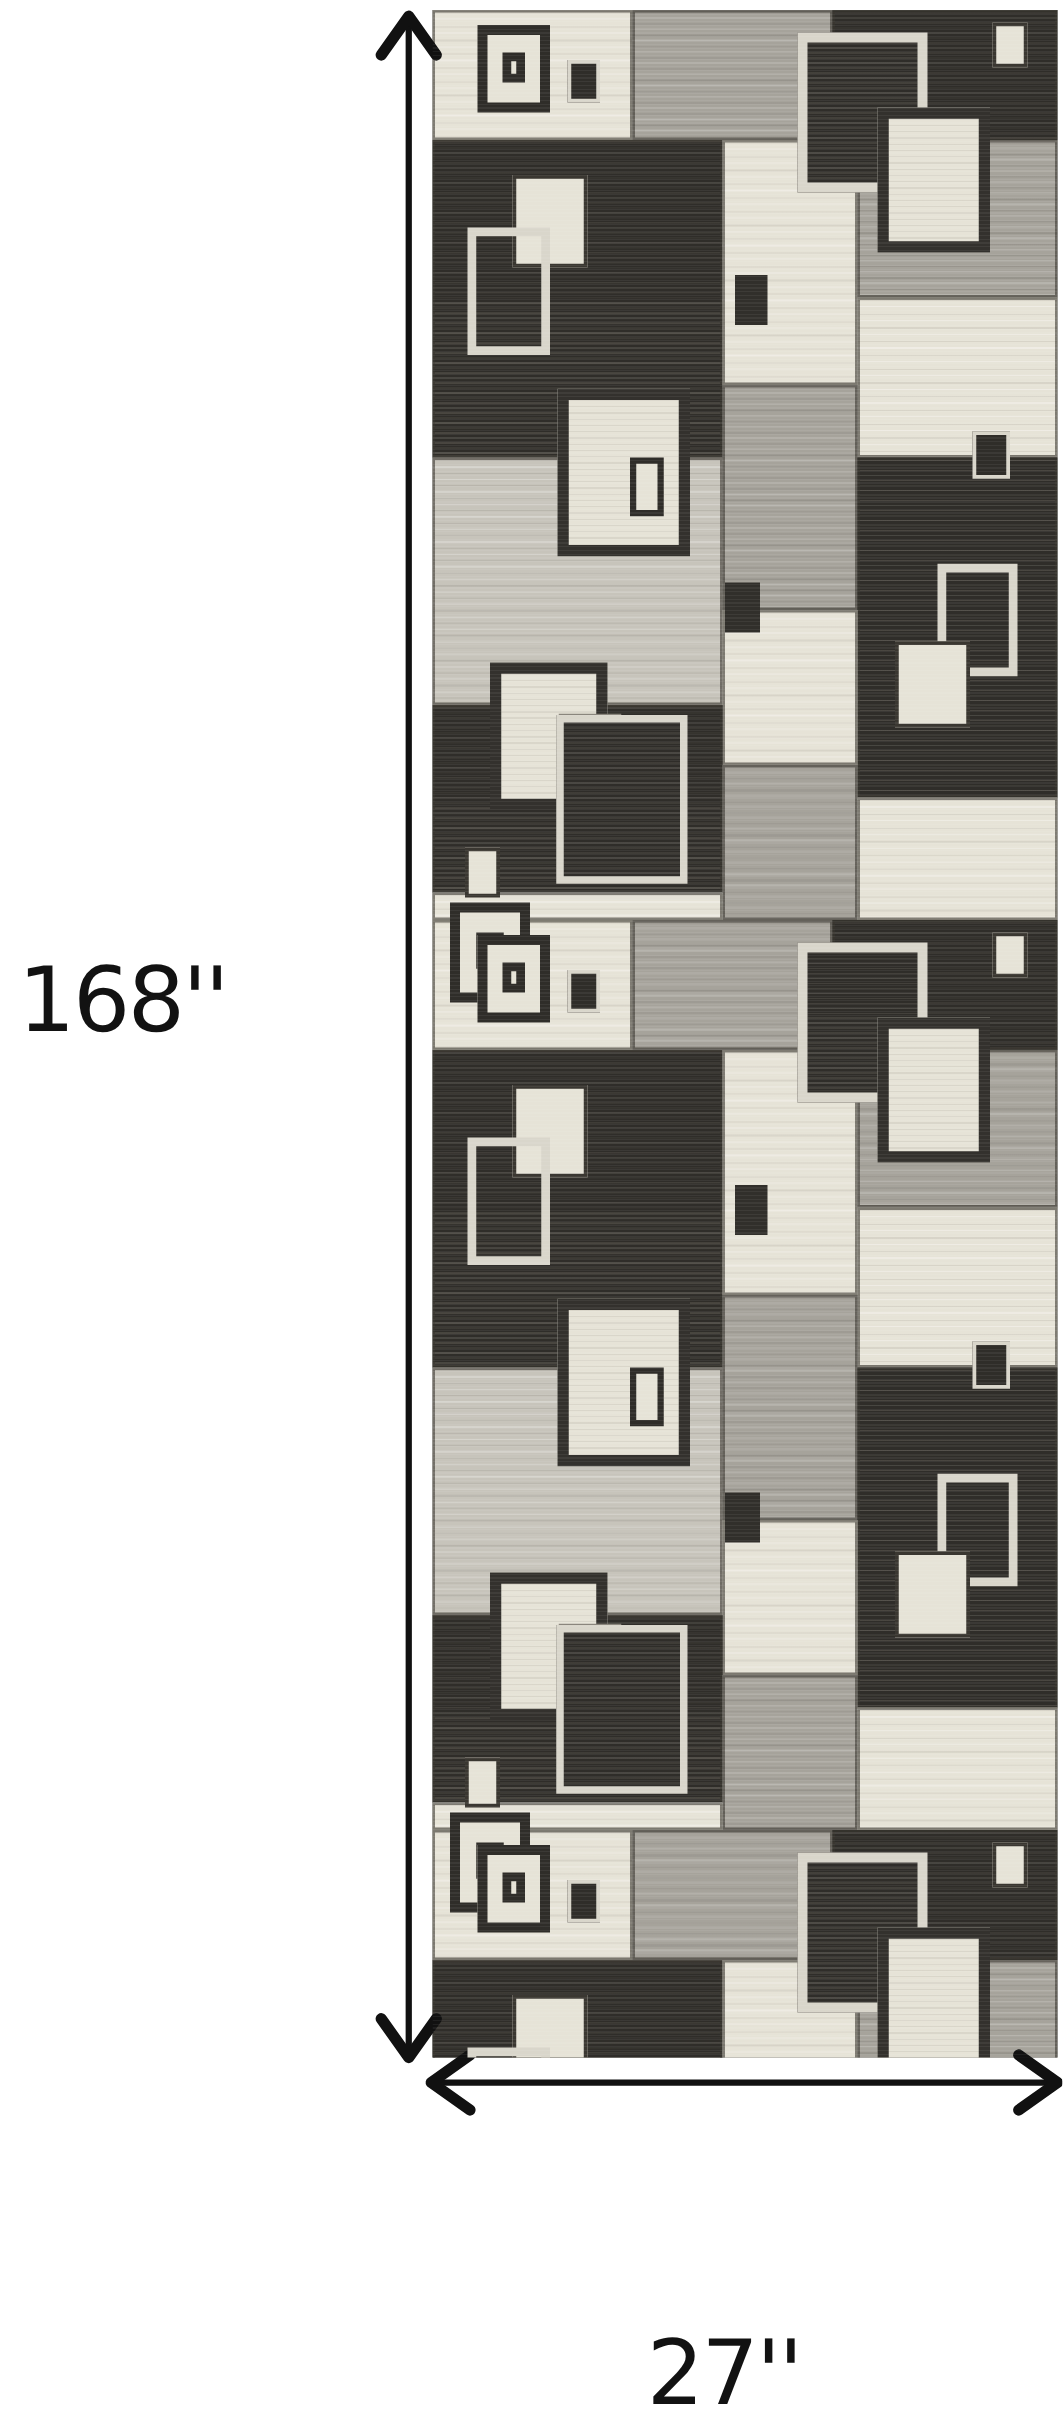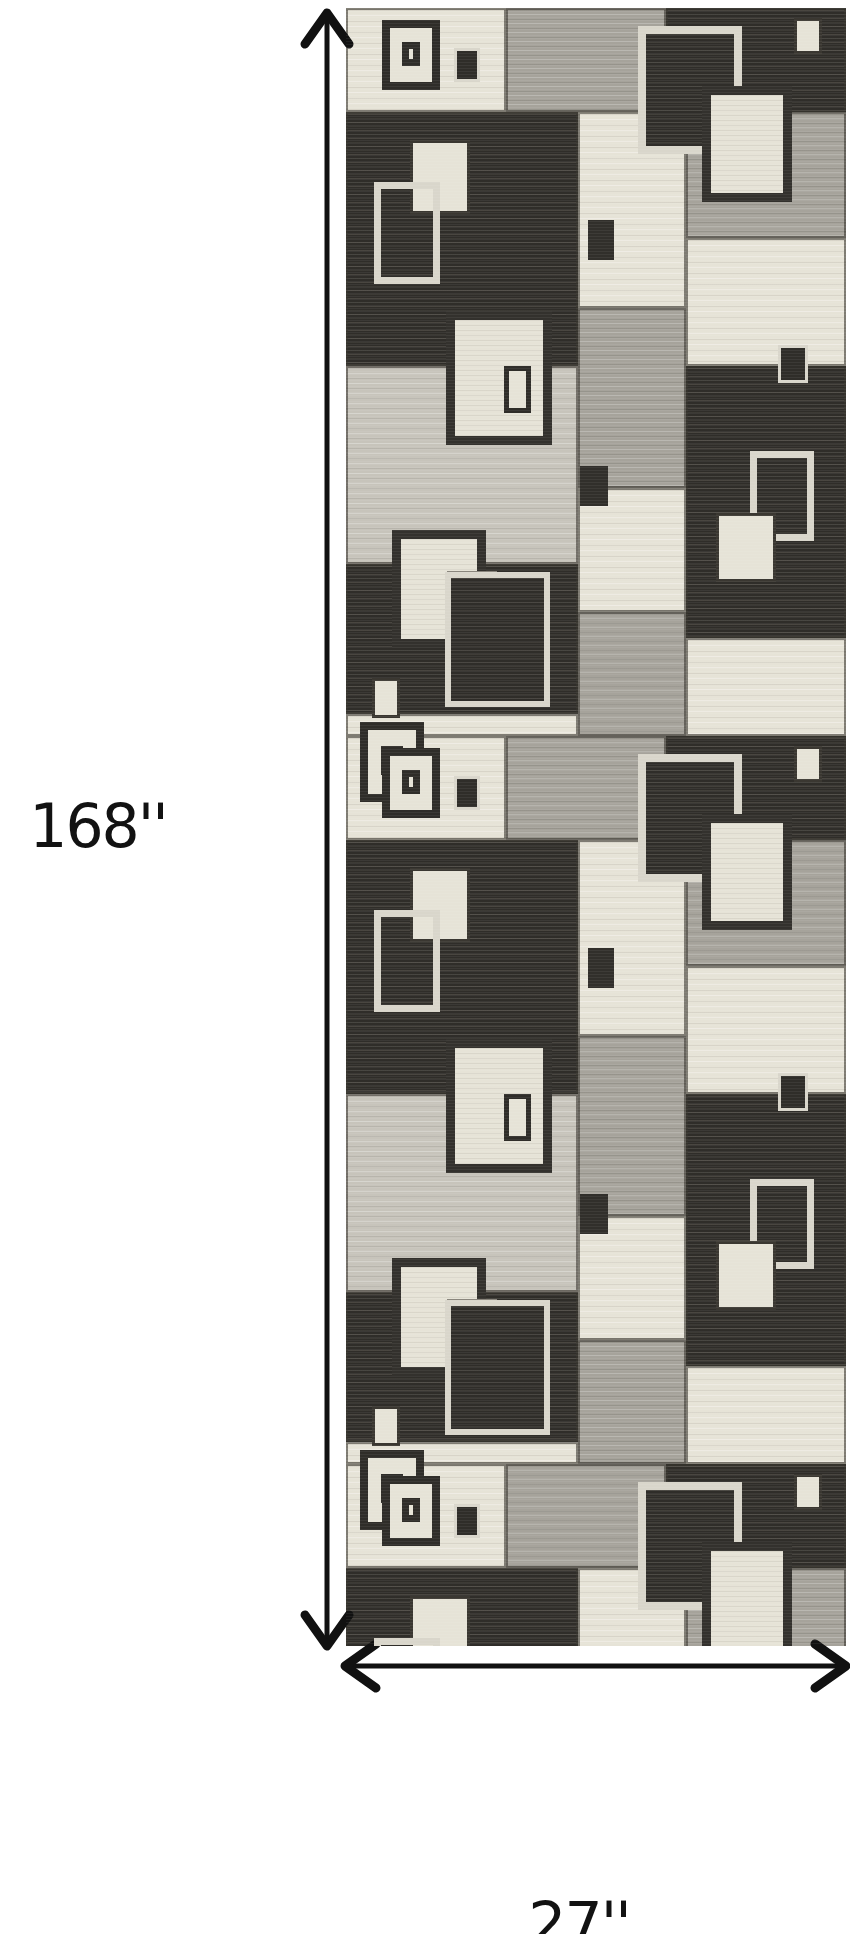--- a/index.html
+++ b/index.html
@@ -52,22 +52,22 @@
   }
   .m-frame-cream{background:transparent;border:7px solid var(--motif-light);}
   .m-frame-thin{background:transparent;border:2px solid #8a867d;}
   .m-dark-lightborder{background:var(--dark);border:3px solid var(--motif-light);}
   .m-dark-lightborder2{background:var(--dark);border:6px solid var(--motif-light);
     background-image:repeating-linear-gradient(to bottom,rgba(180,175,160,0.12) 0 1px,transparent 1px 4px);}
   .m-cream-sm{background:var(--cream);border:3px solid #3a3731;}
   .m-dark-sm{background:#312f2b;}
   .arrows-overlay{position:absolute;left:0;top:0;width:850px;height:1934px;pointer-events:none;}
   .dim-label{
-    position:absolute;font-size:60px;line-height:1;color:var(--ink);
-    letter-spacing:-2px;white-space:nowrap;margin-top:26px;
+    position:absolute;font-size:72px;line-height:1;color:var(--ink);
+    letter-spacing:-2px;white-space:nowrap;
   }
   .dim-label.height{left:98px;top:800px;transform:translate(-50%,-50%);}
   .dim-label.width{left:579px;top:1898px;transform:translate(-50%,-50%);}
 </style>
 </head>
 <body>
 
 <div class="stage">
 
   <div class="rug" style="left: 346px; top: 8px; width: 500px; height: 1638px;">

